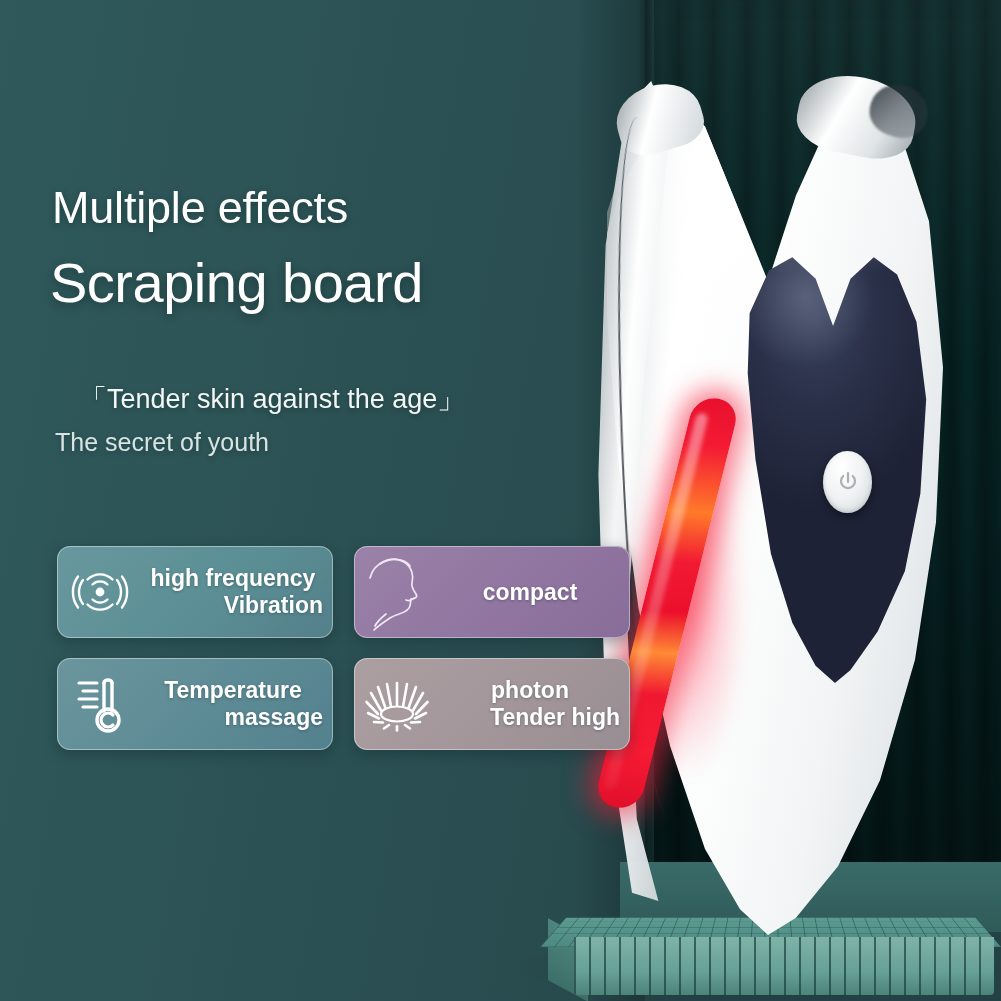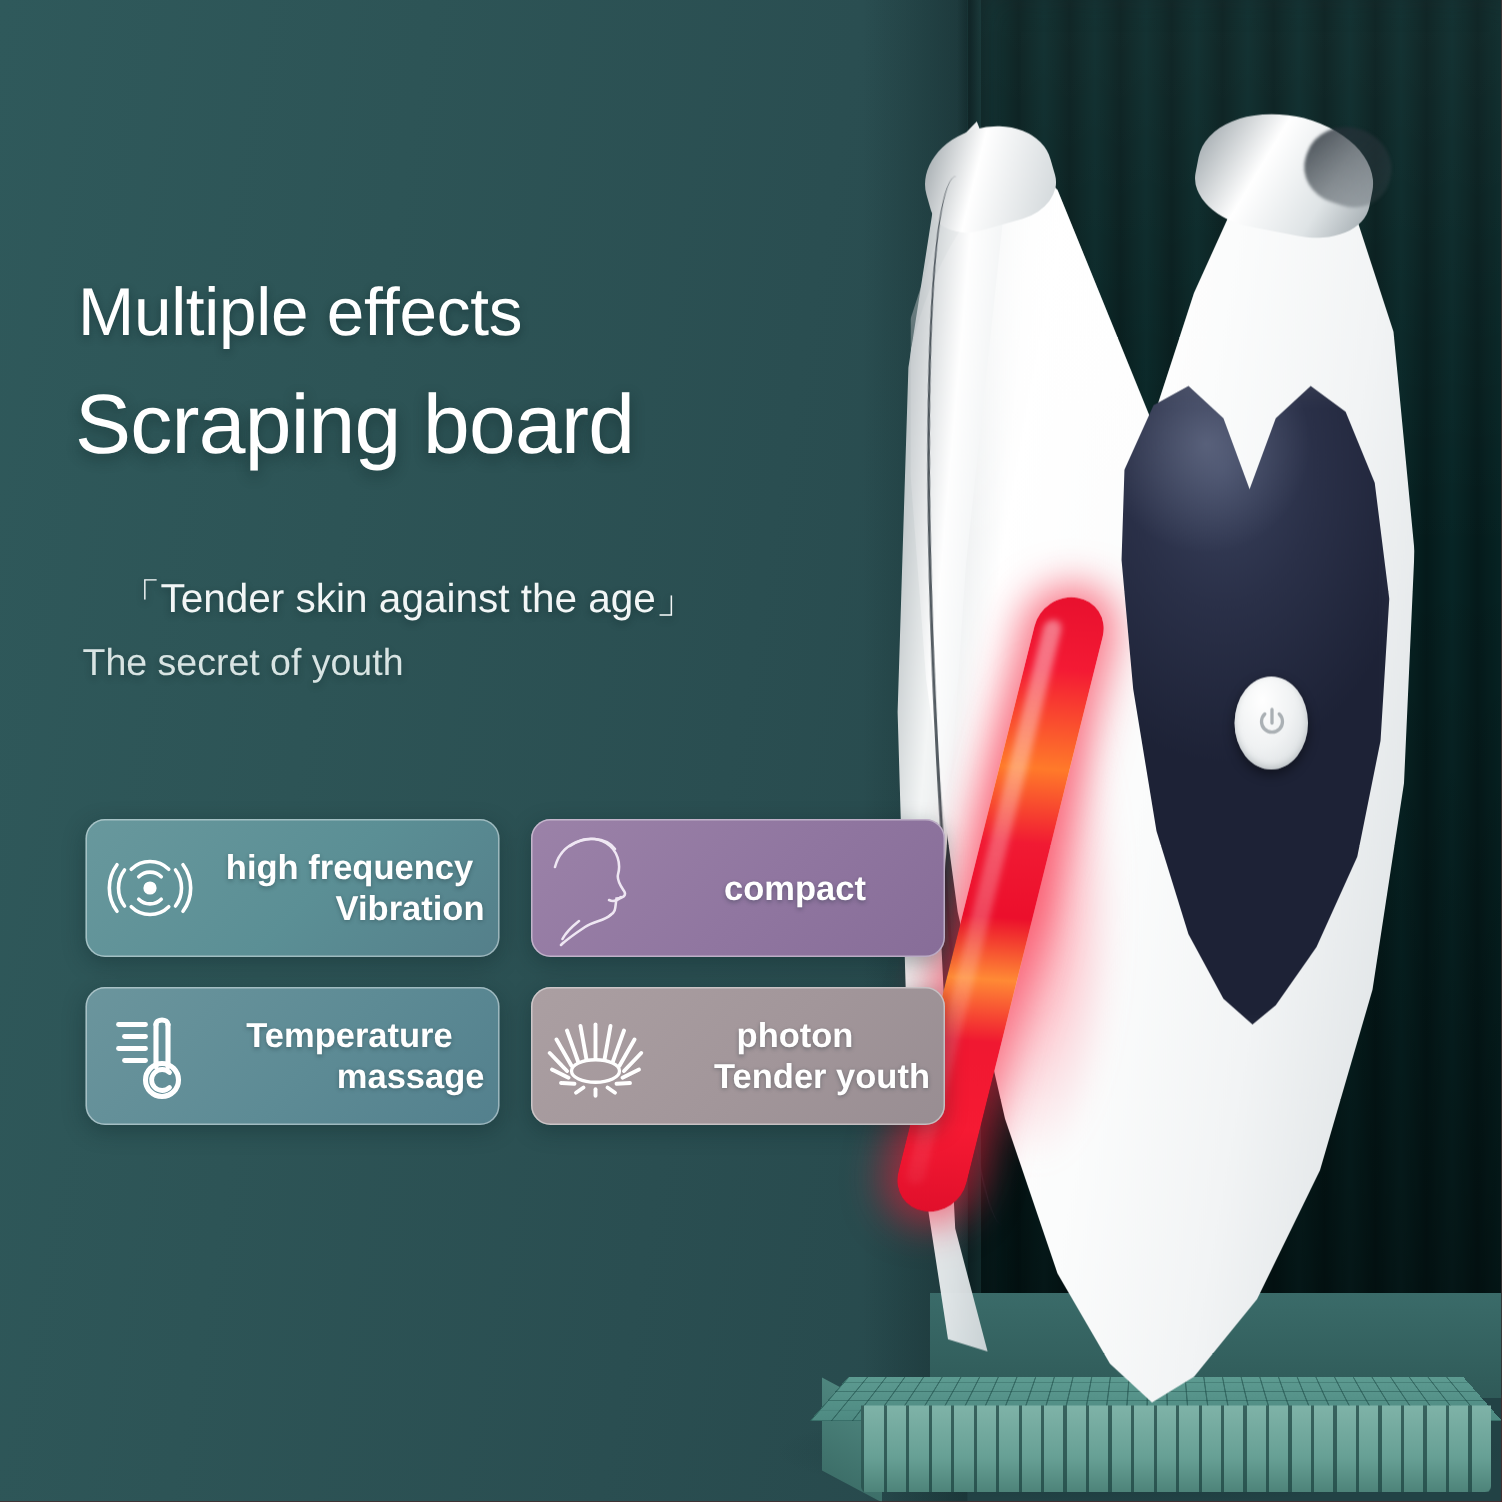--- a/index.html
+++ b/index.html
@@ -384,21 +384,21 @@
             <path d="M55 45.5 L66 40"></path>
             <path d="M23 49.5 L14 49"></path>
             <path d="M51 49.5 L60 49"></path>
             <path d="M29 52 L24 55.5"></path>
             <path d="M45 52 L50 55.5"></path>
             <path d="M37 53.2 L37 57.5"></path>
           </svg>
         </div>
         <div class="badge-text">
           <span>photon</span>
-          <span class="l2">Tender youth</span>
+          <span class="l2">Tender high</span>
         </div>
       </div>
 
     </div>
 
   </div>
 
 </div>
 
 </body></html>

